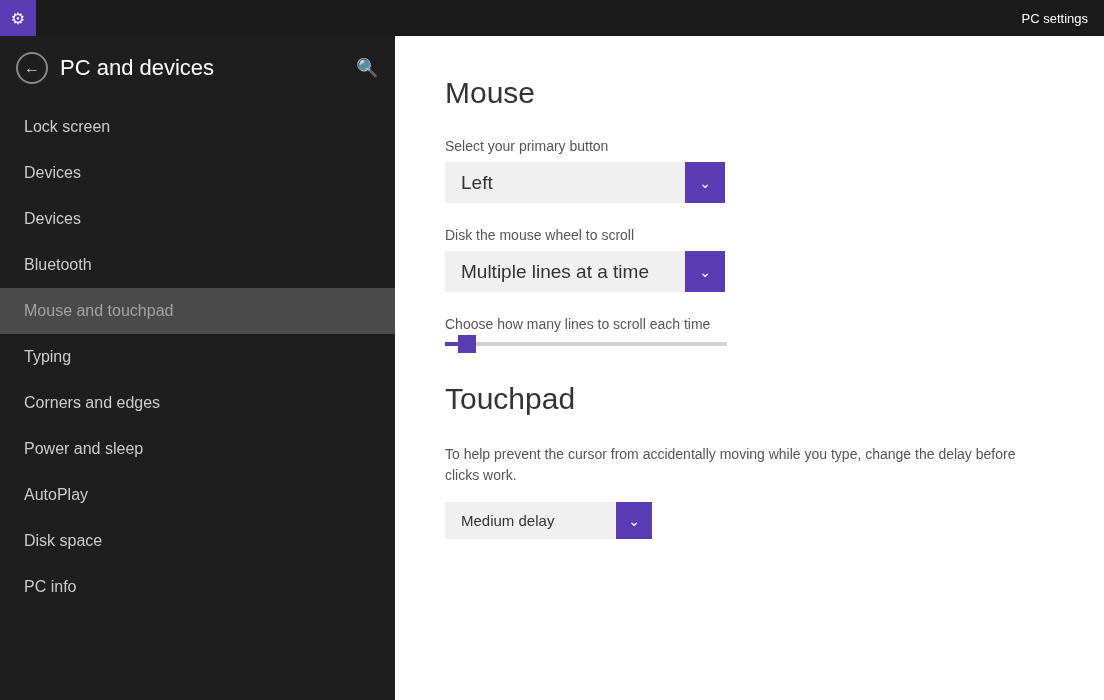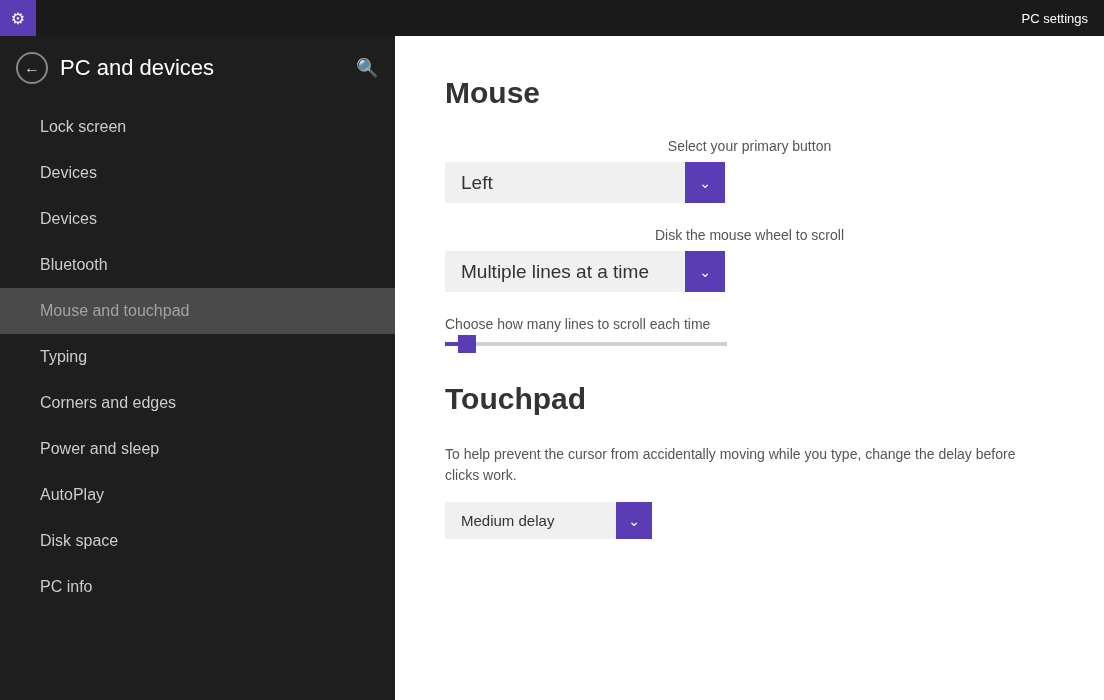--- a/index.html
+++ b/index.html
@@ -78,51 +78,50 @@
     .search-btn {
       margin-left: auto;
       color: #aaa;
       font-size: 18px;
       cursor: pointer;
       background: none;
       border: none;
     }
 
     .nav-item {
-      padding: 14px 40px;
+      padding: 14px 24px;
       color: #cccccc;
       font-size: 16px;
       cursor: pointer;
       font-weight: 300;
     }
     .nav-item.active {
       background: #4a4a4a;
       color: #a3a3a3;
     }
 
     
     .content {
       flex: 1;
       background: #ffffff;
       padding: 40px 50px;
       overflow-y: auto;
     }
 
     .section-title {
       font-size: 30px;
-      font-weight: 700;
+      font-weight: 400;
       color: #333;
       margin-bottom: 28px;
     }
 
     .field-label {
       font-size: 14px;
       color: #555;
       margin-bottom: 8px;
-      text-align: center;
     }
 
     .custom-select {
       position: relative;
       display: inline-block;
       margin-bottom: 24px;
     }
     .custom-select select {
       appearance: none;
       -webkit-appearance: none;

